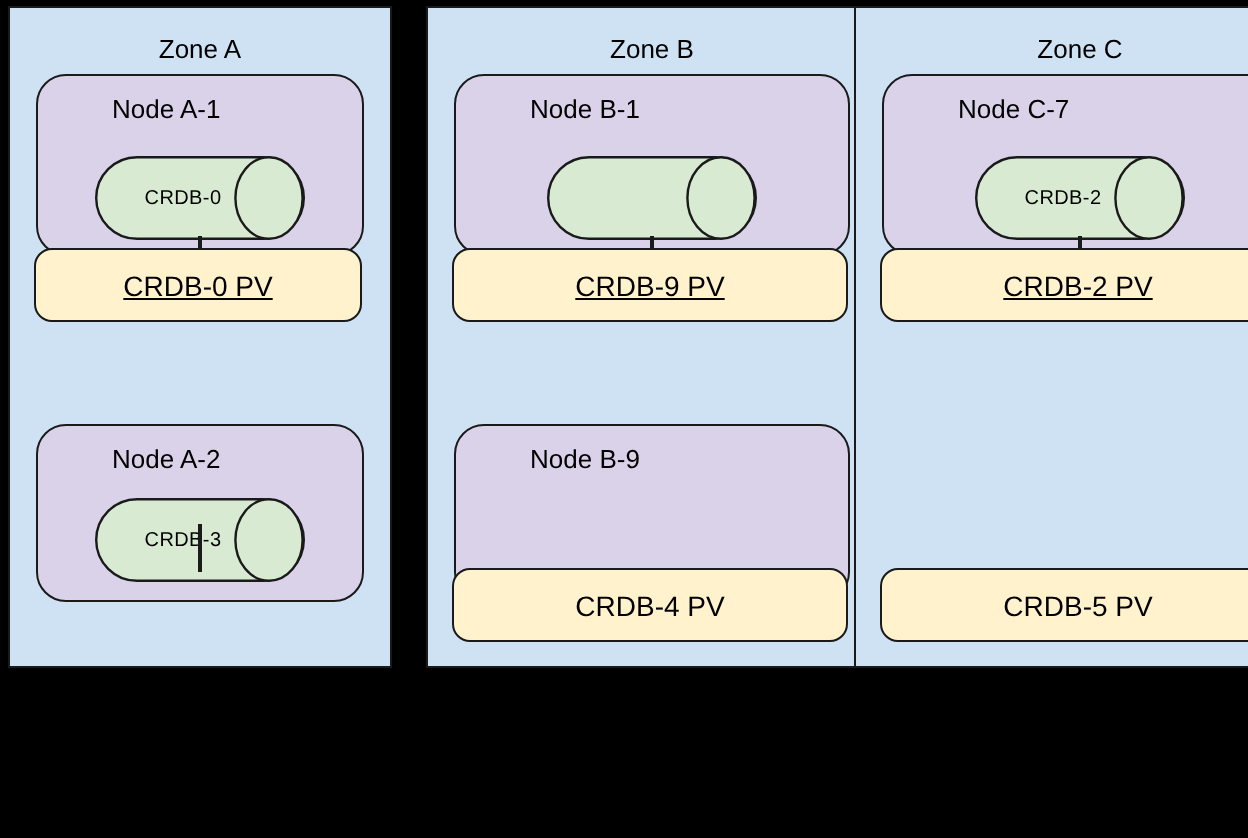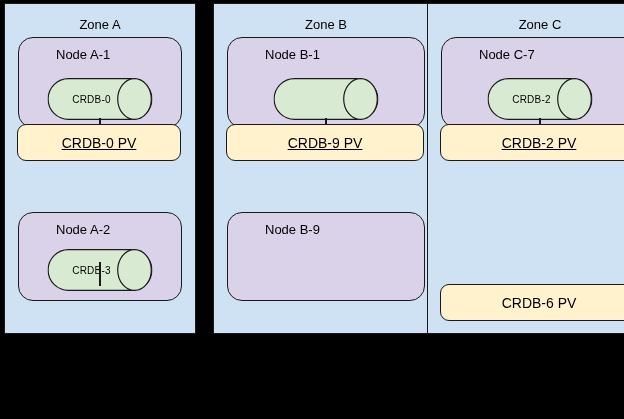--- a/index.html
+++ b/index.html
@@ -139,20 +139,23 @@
       </div>
     </div>
     <div class="connector c1"></div>
     <div class="pv p1">
       <span>CRDB-9 PV</span>
     </div>
 
     <div class="node s2">
       <div class="node-label">Node B-9</div>
     </div>
+    <div class="pv p2">
+      <span>CRDB-4 PV</span>
+    </div>
   </section>
 
   <section class="zone zone-2">
     <div class="zone-title">Zone C</div>
 
     <div class="node s1">
       <div class="node-label">Node C-7</div>
       <div class="cylinder">
         <svg viewBox="0 0 105 42">
           <rect class="cyl-body" x="0.6" y="0.6" width="103.8" height="40.8" rx="20.4"></rect>
@@ -160,17 +163,17 @@
         </svg>
         <div class="cyl-label">CRDB-2</div>
       </div>
     </div>
     <div class="connector c1"></div>
     <div class="pv p1">
       <span>CRDB-2 PV</span>
     </div>
 
     <div class="pv p2">
-      <span>CRDB-6 PV</span>
+      <span>CRDB-5 PV</span>
     </div>
   </section>
 
 </div>
 
 </body></html>

